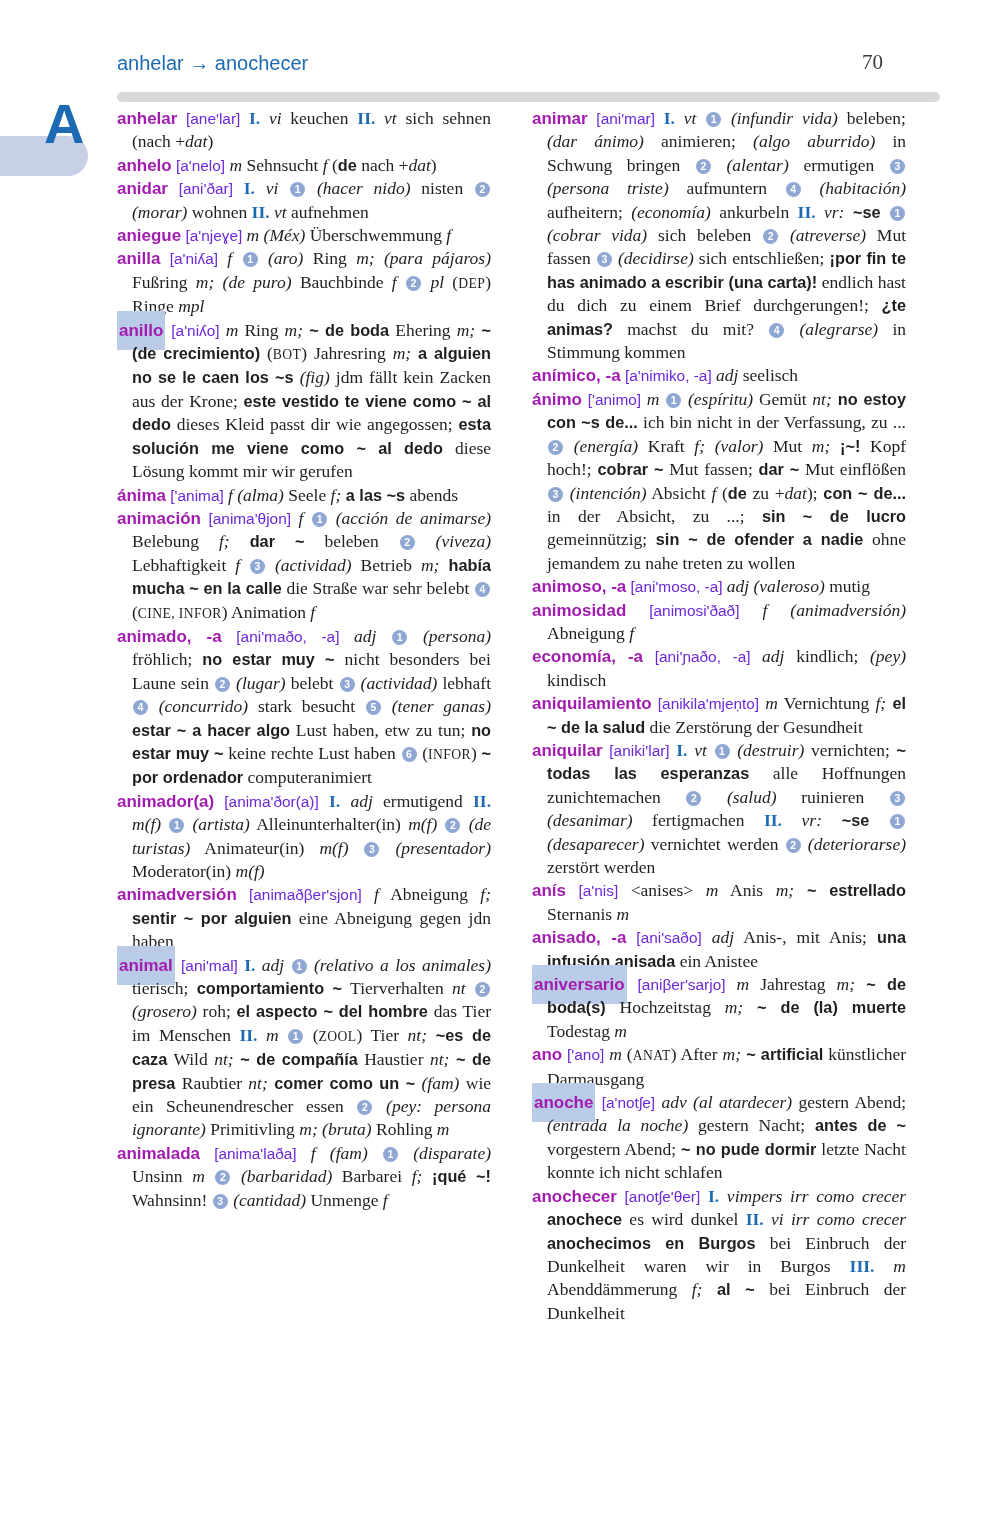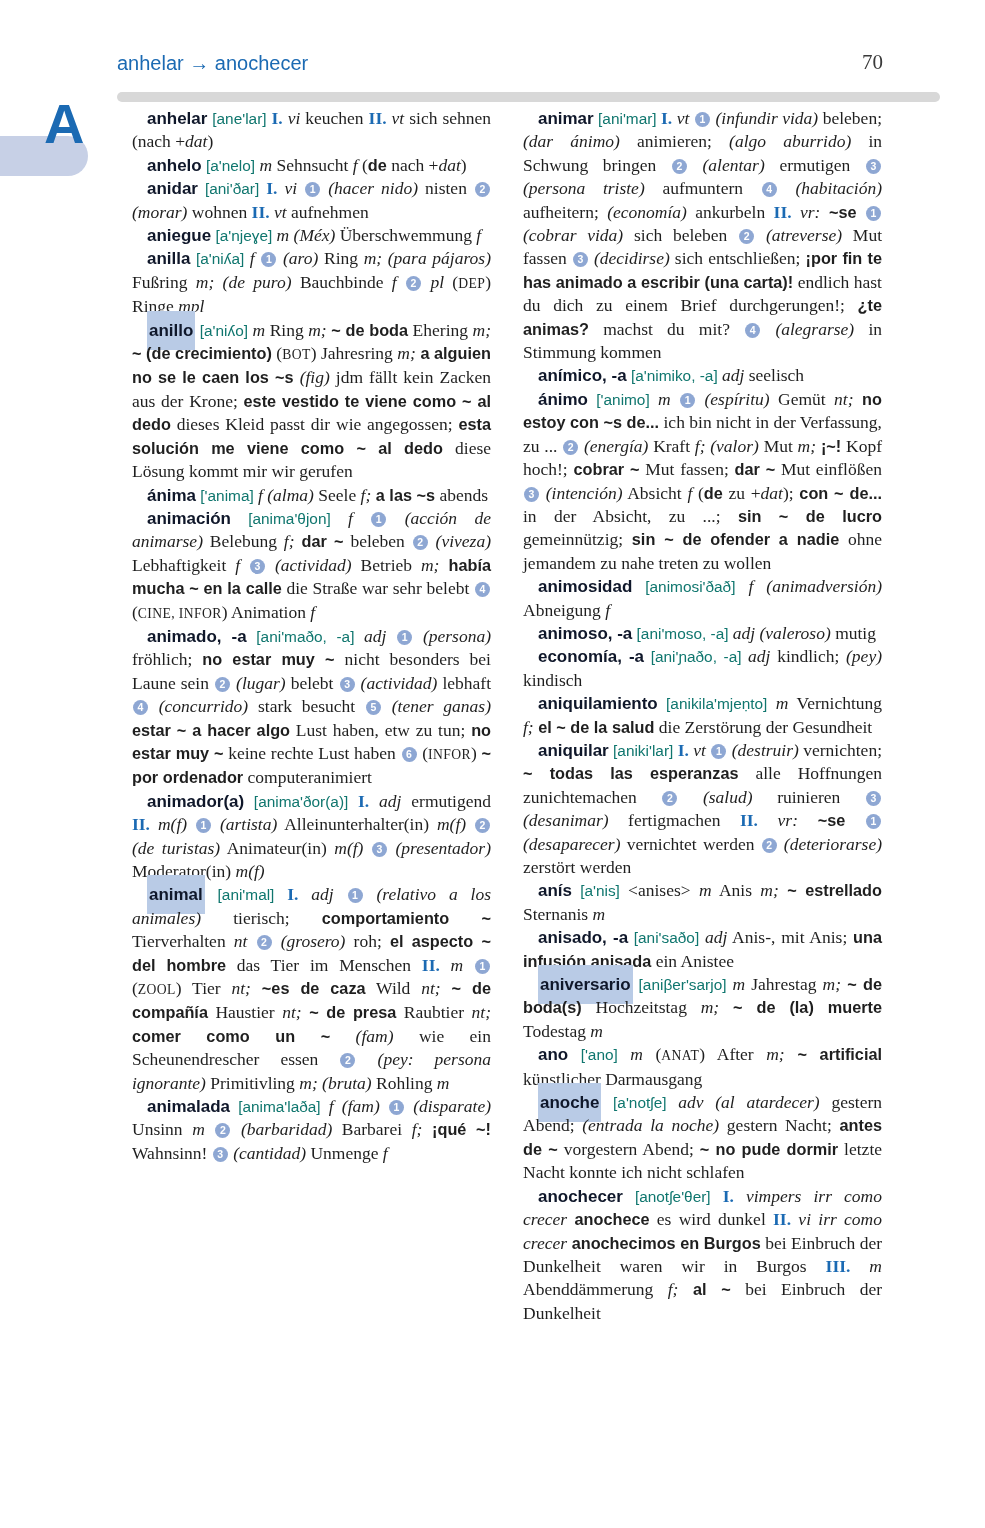--- a/index.html
+++ b/index.html
@@ -37,30 +37,30 @@
     font-family:"Liberation Sans", sans-serif;
     font-weight:bold;font-size:56px;line-height:1;
     color:#1b6ab3;
   }
   .col{
     position:absolute;top:107px;width:374px;
     font-size:17.5px;line-height:23.4px;
     text-align:justify;
   }
   .col-left{left:117px;}
-  .col-right{left:508px;}
+  .col-right{left:532px;}
   .entry{margin:0;text-indent:-15px;padding-left:15px;}
   .r-hw{
     font-family:"Liberation Sans", sans-serif;
-    font-weight:bold;color:#0f172a;font-size:0.97em;margin-left:30px;
+    font-weight:bold;color:#a21caf;font-size:0.97em;
   }
   .r-hl{background:#b9cbe6;padding:10px 2px;}
   .r-ph{
     font-family:"Liberation Sans", sans-serif;
-    font-size:0.88em;color:#0f766e;
+    font-size:0.88em;color:#6d28d9;
   }
   .r-ro{color:#1b6ab3;font-weight:bold;}
   .r-i{font-style:italic;}
   .r-b{
     font-family:"Liberation Sans", sans-serif;
     font-weight:bold;font-size:0.93em;
   }
   .r-n{}
   .r-sc{font-size:0.78em;letter-spacing:0.4px;}
   .r-c{
@@ -88,29 +88,30 @@
       <p class="entry"><span class="r-hw">anhelar</span><span class="r-ph"> [ane'lar] </span><span class="r-ro">I.</span><span class="r-i"> vi</span><span class="r-n"> keuchen </span><span class="r-ro">II.</span><span class="r-i"> vt</span><span class="r-n"> sich sehnen (nach +</span><span class="r-i">dat</span><span class="r-n">)</span></p>
       <p class="entry"><span class="r-hw">anhelo</span><span class="r-ph"> [a'nelo] </span><span class="r-i">m</span><span class="r-n"> Sehnsucht </span><span class="r-i">f</span><span class="r-n"> (</span><span class="r-b">de</span><span class="r-n"> nach +</span><span class="r-i">dat</span><span class="r-n">)</span></p>
       <p class="entry"><span class="r-hw">anidar</span><span class="r-ph"> [ani'ðar] </span><span class="r-ro">I.</span><span class="r-i"> vi </span><span class="r-c">1</span><span class="r-i"> (hacer nido)</span><span class="r-n"> nisten </span><span class="r-c">2</span><span class="r-i"> (morar)</span><span class="r-n"> wohnen </span><span class="r-ro">II.</span><span class="r-i"> vt</span><span class="r-n"> aufnehmen</span></p>
       <p class="entry"><span class="r-hw">aniegue</span><span class="r-ph"> [a'njeɣe] </span><span class="r-i">m (Méx)</span><span class="r-n"> Überschwemmung </span><span class="r-i">f</span></p>
       <p class="entry"><span class="r-hw">anilla</span><span class="r-ph"> [a'niʎa] </span><span class="r-i">f </span><span class="r-c">1</span><span class="r-i"> (aro)</span><span class="r-n"> Ring </span><span class="r-i">m;</span><span class="r-i"> (para pájaros)</span><span class="r-n"> Fußring </span><span class="r-i">m;</span><span class="r-i"> (de puro)</span><span class="r-n"> Bauchbinde </span><span class="r-i">f </span><span class="r-c">2</span><span class="r-i"> pl</span><span class="r-n"> (</span><span class="r-sc">DEP</span><span class="r-n">) Ringe </span><span class="r-i">mpl</span></p>
       <p class="entry"><span class="r-hw r-hl">anillo</span><span class="r-ph"> [a'niʎo] </span><span class="r-i">m</span><span class="r-n"> Ring </span><span class="r-i">m;</span><span class="r-b"> ~ de boda</span><span class="r-n"> Ehering </span><span class="r-i">m;</span><span class="r-b"> ~ (de crecimiento)</span><span class="r-n"> (</span><span class="r-sc">BOT</span><span class="r-n">) Jahresring </span><span class="r-i">m;</span><span class="r-b"> a alguien no se le caen los ~s</span><span class="r-i"> (fig)</span><span class="r-n"> jdm fällt kein Zacken aus der Krone; </span><span class="r-b">este vestido te viene como ~ al dedo</span><span class="r-n"> dieses Kleid passt dir wie angegossen; </span><span class="r-b">esta solución me viene como ~ al dedo</span><span class="r-n"> diese Lösung kommt mir wir gerufen</span></p>
       <p class="entry"><span class="r-hw">ánima</span><span class="r-ph"> ['anima] </span><span class="r-i">f (alma)</span><span class="r-n"> Seele </span><span class="r-i">f;</span><span class="r-b"> a las ~s</span><span class="r-n"> abends</span></p>
       <p class="entry"><span class="r-hw">animación</span><span class="r-ph"> [anima'θjon] </span><span class="r-i">f </span><span class="r-c">1</span><span class="r-i"> (acción de animarse)</span><span class="r-n"> Belebung </span><span class="r-i">f;</span><span class="r-b"> dar ~</span><span class="r-n"> beleben </span><span class="r-c">2</span><span class="r-i"> (viveza)</span><span class="r-n"> Lebhaftigkeit </span><span class="r-i">f </span><span class="r-c">3</span><span class="r-i"> (actividad)</span><span class="r-n"> Betrieb </span><span class="r-i">m;</span><span class="r-b"> había mucha ~ en la calle</span><span class="r-n"> die Straße war sehr belebt </span><span class="r-c">4</span><span class="r-n"> (</span><span class="r-sc">CINE, INFOR</span><span class="r-n">) Animation </span><span class="r-i">f</span></p>
       <p class="entry"><span class="r-hw">animado, -a</span><span class="r-ph"> [ani'maðo, -a] </span><span class="r-i">adj </span><span class="r-c">1</span><span class="r-i"> (persona)</span><span class="r-n"> fröhlich; </span><span class="r-b">no estar muy ~</span><span class="r-n"> nicht besonders bei Laune sein </span><span class="r-c">2</span><span class="r-i"> (lugar)</span><span class="r-n"> belebt </span><span class="r-c">3</span><span class="r-i"> (actividad)</span><span class="r-n"> lebhaft </span><span class="r-c">4</span><span class="r-i"> (concurrido)</span><span class="r-n"> stark besucht </span><span class="r-c">5</span><span class="r-i"> (tener ganas)</span><span class="r-b"> estar ~ a hacer algo</span><span class="r-n"> Lust haben, etw zu tun; </span><span class="r-b">no estar muy ~</span><span class="r-n"> keine rechte Lust haben </span><span class="r-c">6</span><span class="r-n"> (</span><span class="r-sc">INFOR</span><span class="r-n">) </span><span class="r-b">~ por ordenador</span><span class="r-n"> computeranimiert</span></p>
       <p class="entry"><span class="r-hw">animador(a)</span><span class="r-ph"> [anima'ðor(a)] </span><span class="r-ro">I.</span><span class="r-i"> adj</span><span class="r-n"> ermutigend </span><span class="r-ro">II.</span><span class="r-i"> m(f) </span><span class="r-c">1</span><span class="r-i"> (artista)</span><span class="r-n"> Alleinunterhalter(in) </span><span class="r-i">m(f) </span><span class="r-c">2</span><span class="r-i"> (de turistas)</span><span class="r-n"> Animateur(in) </span><span class="r-i">m(f) </span><span class="r-c">3</span><span class="r-i"> (presentador)</span><span class="r-n"> Moderator(in) </span><span class="r-i">m(f)</span></p>
+      <p class="entry"><span class="r-hw">animadversión</span><span class="r-ph"> [animaðβer'sjon] </span><span class="r-i">f</span><span class="r-n"> Abneigung </span><span class="r-i">f;</span><span class="r-b"> sentir ~ por alguien</span><span class="r-n"> eine Abneigung gegen jdn haben</span></p>
       <p class="entry"><span class="r-hw r-hl">animal</span><span class="r-ph"> [ani'mal] </span><span class="r-ro">I.</span><span class="r-i"> adj </span><span class="r-c">1</span><span class="r-i"> (relativo a los animales)</span><span class="r-n"> tierisch; </span><span class="r-b">comportamiento ~</span><span class="r-n"> Tierverhalten </span><span class="r-i">nt </span><span class="r-c">2</span><span class="r-i"> (grosero)</span><span class="r-n"> roh; </span><span class="r-b">el aspecto ~ del hombre</span><span class="r-n"> das Tier im Menschen </span><span class="r-ro">II.</span><span class="r-i"> m </span><span class="r-c">1</span><span class="r-n"> (</span><span class="r-sc">ZOOL</span><span class="r-n">) Tier </span><span class="r-i">nt;</span><span class="r-b"> ~es de caza</span><span class="r-n"> Wild </span><span class="r-i">nt;</span><span class="r-b"> ~ de compañía</span><span class="r-n"> Haustier </span><span class="r-i">nt;</span><span class="r-b"> ~ de presa</span><span class="r-n"> Raubtier </span><span class="r-i">nt;</span><span class="r-b"> comer como un ~</span><span class="r-i"> (fam)</span><span class="r-n"> wie ein Scheunendrescher essen </span><span class="r-c">2</span><span class="r-i"> (pey: persona ignorante)</span><span class="r-n"> Primitivling </span><span class="r-i">m;</span><span class="r-i"> (bruta)</span><span class="r-n"> Rohling </span><span class="r-i">m</span></p>
       <p class="entry"><span class="r-hw">animalada</span><span class="r-ph"> [anima'laða] </span><span class="r-i">f (fam) </span><span class="r-c">1</span><span class="r-i"> (disparate)</span><span class="r-n"> Unsinn </span><span class="r-i">m </span><span class="r-c">2</span><span class="r-i"> (barbaridad)</span><span class="r-n"> Barbarei </span><span class="r-i">f;</span><span class="r-b"> ¡qué ~!</span><span class="r-n"> Wahnsinn! </span><span class="r-c">3</span><span class="r-i"> (cantidad)</span><span class="r-n"> Unmenge </span><span class="r-i">f</span></p>
     </div>
   <div class="col col-right" id="col-right">
       <p class="entry"><span class="r-hw">animar</span><span class="r-ph"> [ani'mar] </span><span class="r-ro">I.</span><span class="r-i"> vt </span><span class="r-c">1</span><span class="r-i"> (infundir vida)</span><span class="r-n"> beleben; </span><span class="r-i">(dar ánimo)</span><span class="r-n"> animieren; </span><span class="r-i">(algo aburrido)</span><span class="r-n"> in Schwung bringen </span><span class="r-c">2</span><span class="r-i"> (alentar)</span><span class="r-n"> ermutigen </span><span class="r-c">3</span><span class="r-i"> (persona triste)</span><span class="r-n"> aufmuntern </span><span class="r-c">4</span><span class="r-i"> (habitación)</span><span class="r-n"> aufheitern; </span><span class="r-i">(economía)</span><span class="r-n"> ankurbeln </span><span class="r-ro">II.</span><span class="r-i"> vr:</span><span class="r-b"> ~se </span><span class="r-c">1</span><span class="r-i"> (cobrar vida)</span><span class="r-n"> sich beleben </span><span class="r-c">2</span><span class="r-i"> (atreverse)</span><span class="r-n"> Mut fassen </span><span class="r-c">3</span><span class="r-i"> (decidirse)</span><span class="r-n"> sich entschließen; </span><span class="r-b">¡por fin te has animado a escribir (una carta)!</span><span class="r-n"> endlich hast du dich zu einem Brief durchgerungen!; </span><span class="r-b">¿te animas?</span><span class="r-n"> machst du mit? </span><span class="r-c">4</span><span class="r-i"> (alegrarse)</span><span class="r-n"> in Stimmung kommen</span></p>
       <p class="entry"><span class="r-hw">anímico, -a</span><span class="r-ph"> [a'nimiko, -a] </span><span class="r-i">adj</span><span class="r-n"> seelisch</span></p>
       <p class="entry"><span class="r-hw">ánimo</span><span class="r-ph"> ['animo] </span><span class="r-i">m </span><span class="r-c">1</span><span class="r-i"> (espíritu)</span><span class="r-n"> Gemüt </span><span class="r-i">nt;</span><span class="r-b"> no estoy con ~s de...</span><span class="r-n"> ich bin nicht in der Verfassung, zu ... </span><span class="r-c">2</span><span class="r-i"> (energía)</span><span class="r-n"> Kraft </span><span class="r-i">f;</span><span class="r-i"> (valor)</span><span class="r-n"> Mut </span><span class="r-i">m;</span><span class="r-b"> ¡~!</span><span class="r-n"> Kopf hoch!; </span><span class="r-b">cobrar ~</span><span class="r-n"> Mut fassen; </span><span class="r-b">dar ~</span><span class="r-n"> Mut einflößen </span><span class="r-c">3</span><span class="r-i"> (intención)</span><span class="r-n"> Absicht </span><span class="r-i">f</span><span class="r-n"> (</span><span class="r-b">de</span><span class="r-n"> zu +</span><span class="r-i">dat</span><span class="r-n">); </span><span class="r-b">con ~ de...</span><span class="r-n"> in der Absicht, zu ...; </span><span class="r-b">sin ~ de lucro</span><span class="r-n"> gemeinnützig; </span><span class="r-b">sin ~ de ofender a nadie</span><span class="r-n"> ohne jemandem zu nahe treten zu wollen</span></p>
+      <p class="entry"><span class="r-hw">animoso, -a</span><span class="r-ph"> [ani'moso, -a] </span><span class="r-i">adj (valeroso)</span><span class="r-n"> mutig</span></p>
       <p class="entry"><span class="r-hw">animosidad</span><span class="r-ph"> [animosi'ðað] </span><span class="r-i">f (animadversión)</span><span class="r-n"> Abneigung </span><span class="r-i">f</span></p>
-      <p class="entry"><span class="r-hw">animoso, -a</span><span class="r-ph"> [ani'moso, -a] </span><span class="r-i">adj (valeroso)</span><span class="r-n"> mutig</span></p>
       <p class="entry"><span class="r-hw">economía, -a</span><span class="r-ph"> [ani'ɲaðo, -a] </span><span class="r-i">adj</span><span class="r-n"> kindlich; </span><span class="r-i">(pey)</span><span class="r-n"> kindisch</span></p>
       <p class="entry"><span class="r-hw">aniquilamiento</span><span class="r-ph"> [anikila'mjeṇto] </span><span class="r-i">m</span><span class="r-n"> Vernichtung </span><span class="r-i">f;</span><span class="r-b"> el ~ de la salud</span><span class="r-n"> die Zerstörung der Gesundheit</span></p>
       <p class="entry"><span class="r-hw">aniquilar</span><span class="r-ph"> [aniki'lar] </span><span class="r-ro">I.</span><span class="r-i"> vt </span><span class="r-c">1</span><span class="r-i"> (destruir)</span><span class="r-n"> vernichten; </span><span class="r-b">~ todas las esperanzas</span><span class="r-n"> alle Hoffnungen zunichtemachen </span><span class="r-c">2</span><span class="r-i"> (salud)</span><span class="r-n"> ruinieren </span><span class="r-c">3</span><span class="r-i"> (desanimar)</span><span class="r-n"> fertigmachen </span><span class="r-ro">II.</span><span class="r-i"> vr:</span><span class="r-b"> ~se </span><span class="r-c">1</span><span class="r-i"> (desaparecer)</span><span class="r-n"> vernichtet werden </span><span class="r-c">2</span><span class="r-i"> (deteriorarse)</span><span class="r-n"> zerstört werden</span></p>
       <p class="entry"><span class="r-hw">anís</span><span class="r-ph"> [a'nis] </span><span class="r-n">&lt;anises&gt; </span><span class="r-i">m</span><span class="r-n"> Anis </span><span class="r-i">m;</span><span class="r-b"> ~ estrellado</span><span class="r-n"> Sternanis </span><span class="r-i">m</span></p>
       <p class="entry"><span class="r-hw">anisado, -a</span><span class="r-ph"> [ani'saðo] </span><span class="r-i">adj</span><span class="r-n"> Anis-, mit Anis; </span><span class="r-b">una infusión anisada</span><span class="r-n"> ein Anistee</span></p>
       <p class="entry"><span class="r-hw r-hl">aniversario</span><span class="r-ph"> [aniβer'sarjo] </span><span class="r-i">m</span><span class="r-n"> Jahrestag </span><span class="r-i">m;</span><span class="r-b"> ~ de boda(s)</span><span class="r-n"> Hochzeitstag </span><span class="r-i">m;</span><span class="r-b"> ~ de (la) muerte</span><span class="r-n"> Todestag </span><span class="r-i">m</span></p>
       <p class="entry"><span class="r-hw">ano</span><span class="r-ph"> ['ano] </span><span class="r-i">m</span><span class="r-n"> (</span><span class="r-sc">ANAT</span><span class="r-n">) After </span><span class="r-i">m;</span><span class="r-b"> ~ artificial</span><span class="r-n"> künstlicher Darmausgang</span></p>
       <p class="entry"><span class="r-hw r-hl">anoche</span><span class="r-ph"> [a'notʃe] </span><span class="r-i">adv (al atardecer)</span><span class="r-n"> gestern Abend; </span><span class="r-i">(entrada la noche)</span><span class="r-n"> gestern Nacht; </span><span class="r-b">antes de ~</span><span class="r-n"> vorgestern Abend; </span><span class="r-b">~ no pude dormir</span><span class="r-n"> letzte Nacht konnte ich nicht schlafen</span></p>
       <p class="entry"><span class="r-hw">anochecer</span><span class="r-ph"> [anotʃe'θer] </span><span class="r-ro">I.</span><span class="r-i"> vimpers irr como crecer</span><span class="r-b"> anochece</span><span class="r-n"> es wird dunkel </span><span class="r-ro">II.</span><span class="r-i"> vi irr como crecer</span><span class="r-b"> anochecimos en Burgos</span><span class="r-n"> bei Einbruch der Dunkelheit waren wir in Burgos </span><span class="r-ro">III.</span><span class="r-i"> m</span><span class="r-n"> Abenddämmerung </span><span class="r-i">f;</span><span class="r-b"> al ~</span><span class="r-n"> bei Einbruch der Dunkelheit</span></p>
     </div>

